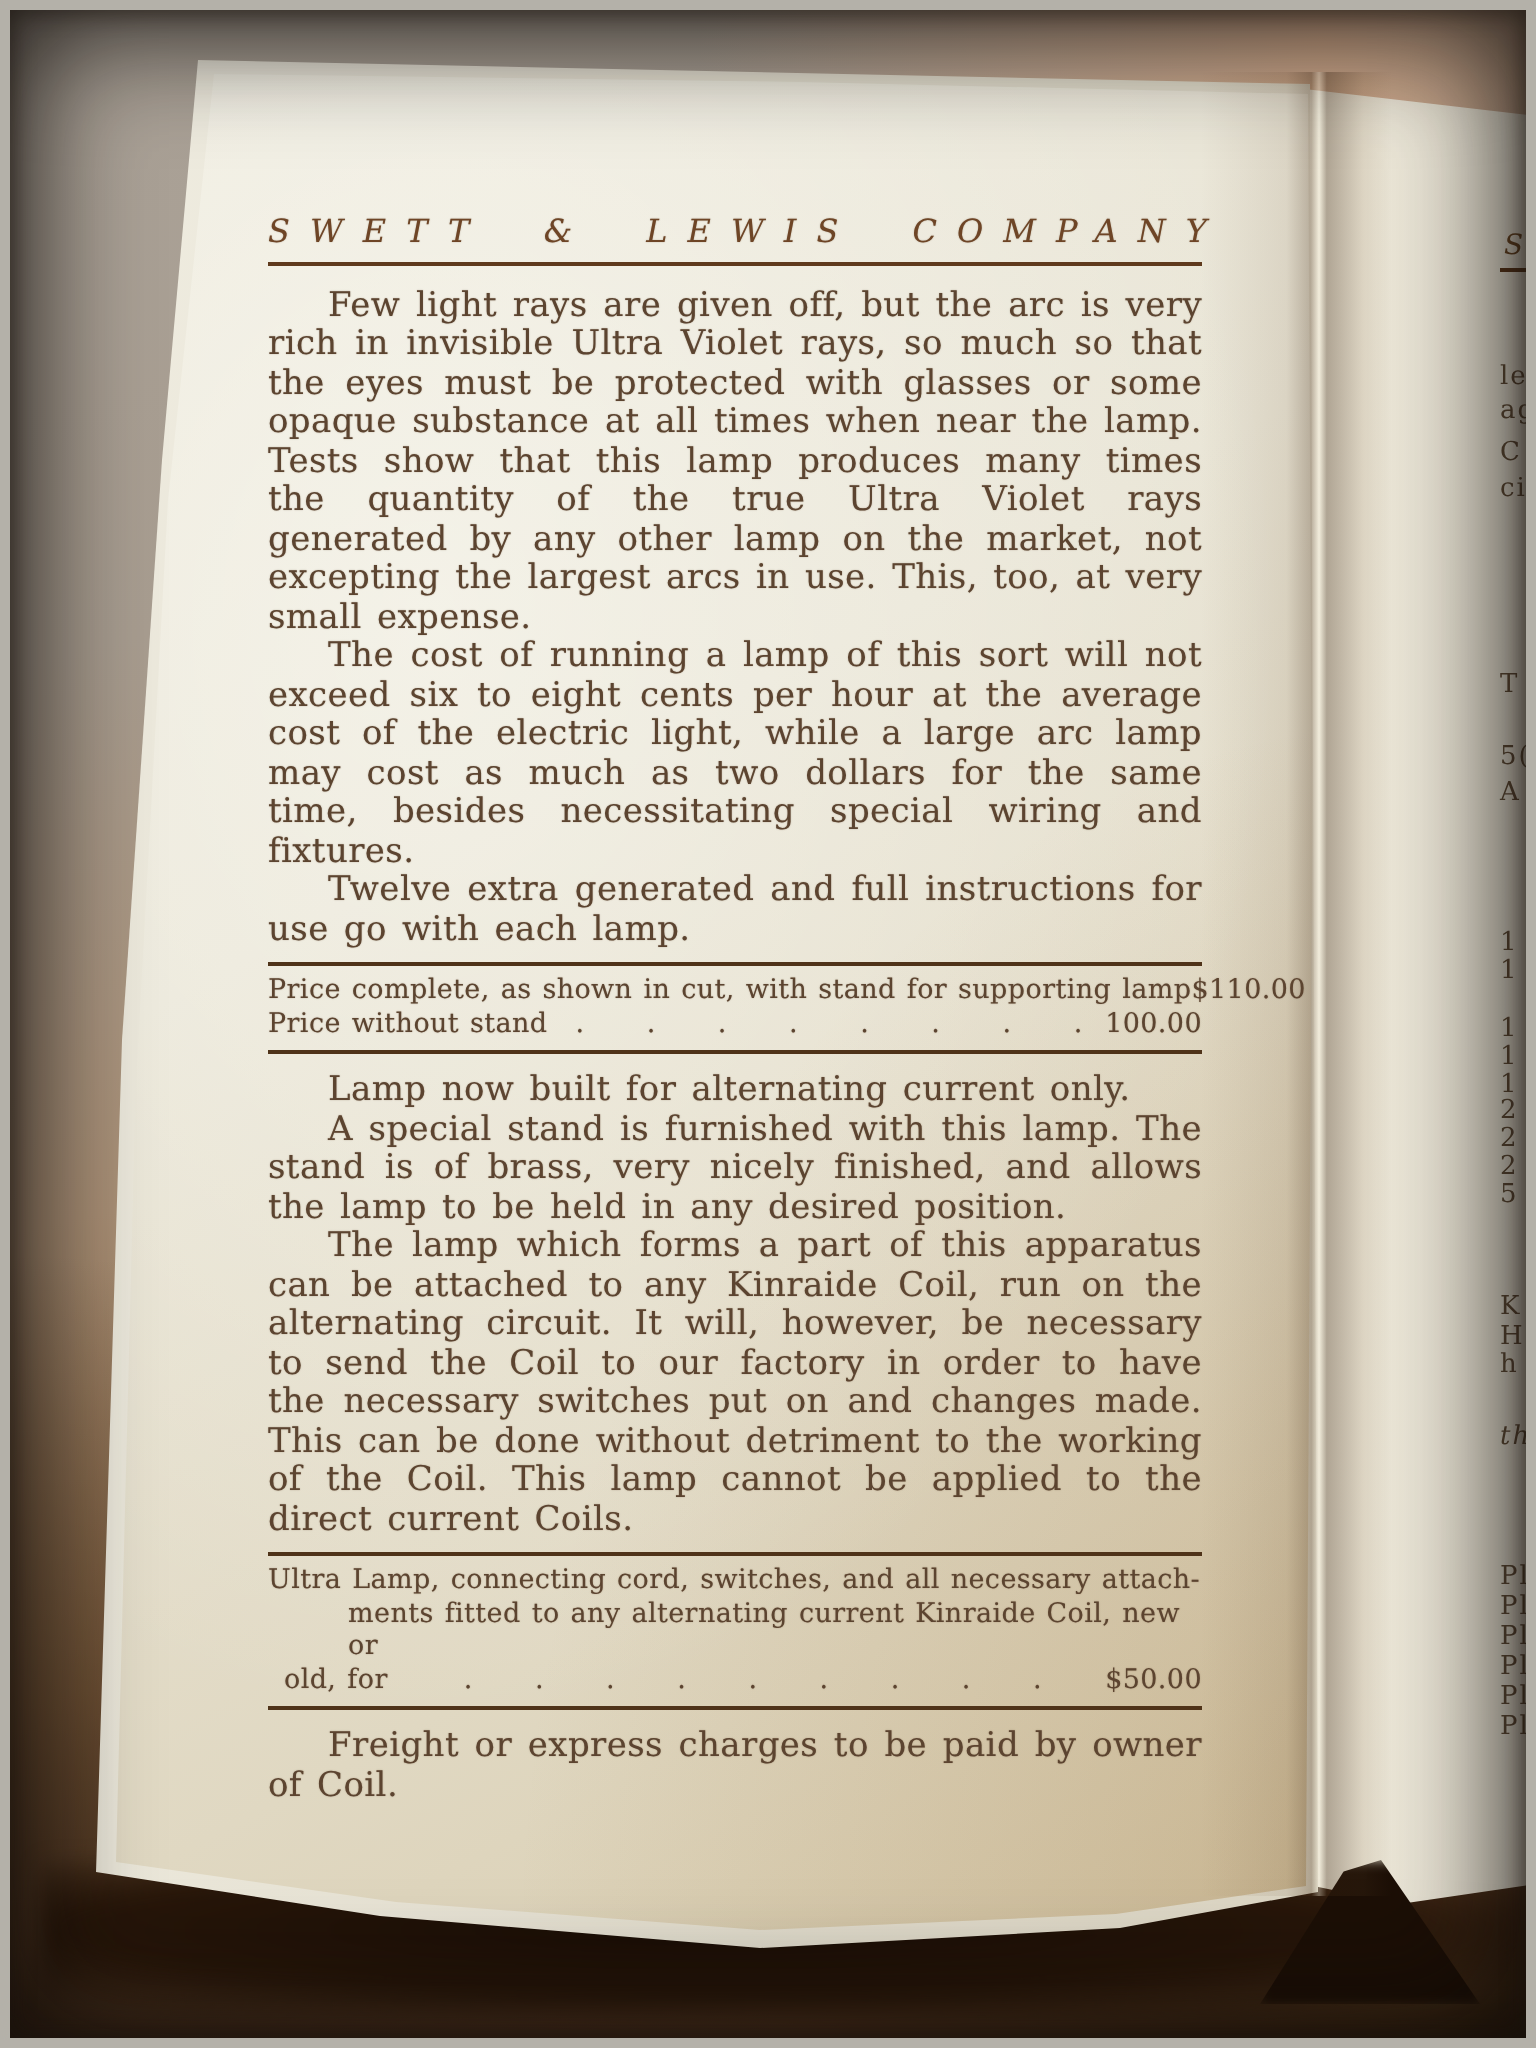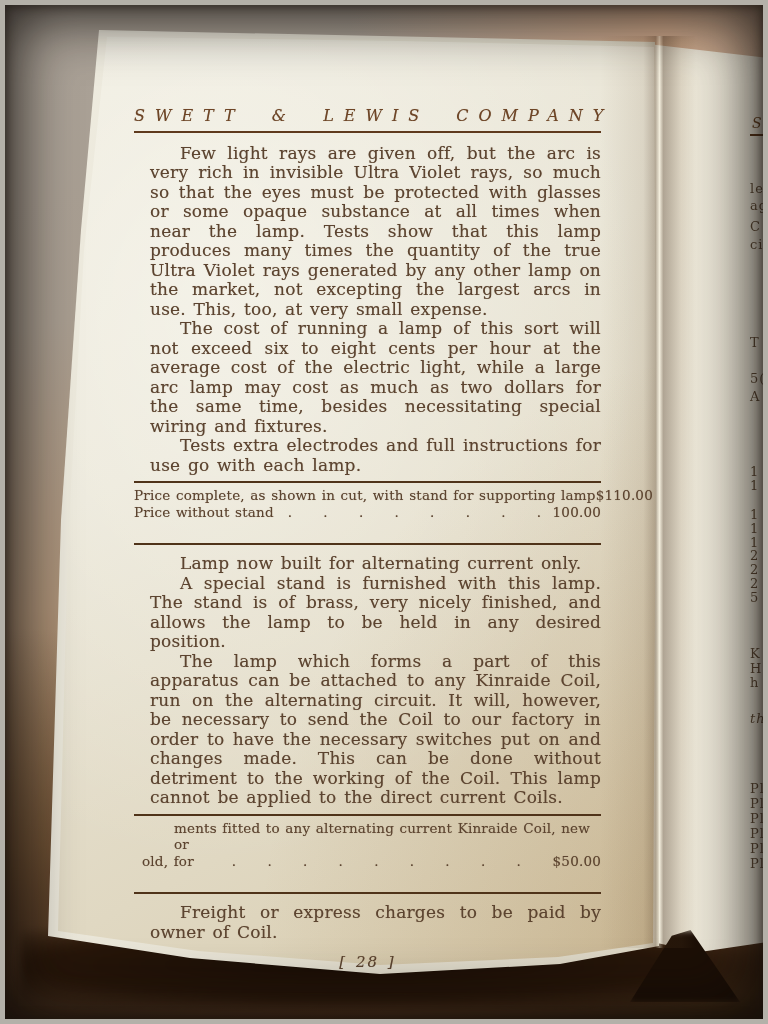--- a/index.html
+++ b/index.html
@@ -76,24 +76,24 @@
     text-shadow:0 0 .7px rgba(92,64,40,.45);
   }
   .hdr{
     font-style:italic;font-size:16px;color:#6e4526;
     letter-spacing:10px;word-spacing:12px;
     text-align:center;white-space:nowrap;
     padding-bottom:5px;margin-bottom:11px;
     border-bottom:2px solid #5f3a1d;
   }
   .para{margin:0;}
-  .indent{text-indent:30px;margin-left:16px;}
+  .indent{text-indent:30px;}
   .ptable{
     border-top:2px solid #4f3319;border-bottom:2px solid #4f3319;
-    margin:6px 0 9px 0;padding:4px 0 23px 0;
+    margin:6px 0 9px 0;padding:4px 0 5px 0;
     font-size:13.5px;line-height:16.5px;text-align:left;
     word-spacing:1px;
   }
   .prow{display:flex;align-items:baseline;}
   .plabel{white-space:nowrap;}
   .leader{flex:1;overflow:hidden;white-space:nowrap;letter-spacing:13px;padding-left:14px;}
   .spacer{flex:1;}
   .pval{text-align:right;white-space:nowrap;}
   .pt2-line2{padding-left:40px;}
   .pt2-line3{display:flex;align-items:center;padding-left:8px;gap:24px;}
@@ -153,48 +153,48 @@
   <div class="page-stack"></div>
   <div class="page-main"></div>
   <div class="gutter"></div>
 
   <div class="text-block">
 
     <div class="hdr">SWETT &amp; LEWIS COMPANY</div>
 
     <p class="para indent">Few light rays are given off, but the arc is very rich in invisible Ultra Violet rays, so much so that the eyes must be protected with glasses or some opaque substance at all times when near the lamp. Tests show that this lamp produces many times the quantity of the true Ultra Violet rays generated by any other lamp on the market, not excepting the largest arcs in use. This, too, at very small expense.</p>
     <p class="para indent">The cost of running a lamp of this sort will not exceed six to eight cents per hour at the average cost of the electric light, while a large arc lamp may cost as much as two dollars for the same time, besides necessitating special wiring and fixtures.</p>
-    <p class="para indent">Tests extra electrodes and full instructions for use go with each lamp.</p>
+    <p class="para indent">Twelve extra generated and full instructions for use go with each lamp.</p>
 
     <div class="ptable">
       <div class="prow">
         <span class="plabel">Price complete, as shown in cut, with stand for supporting lamp</span>
         <span class="spacer"></span>
         <span class="pval">$110.00</span>
       </div>
       <div class="prow">
         <span class="plabel">Price without stand</span>
         <span class="leader">. . . . . . . . .</span>
         <span class="pval">100.00</span>
       </div>
     </div>
 
     <p class="para indent">Lamp now built for alternating current only.</p>
     <p class="para indent">A special stand is furnished with this lamp. The stand is of brass, very nicely finished, and allows the lamp to be held in any desired position.</p>
     <p class="para indent">The lamp which forms a part of this apparatus can be attached to any Kinraide Coil, run on the alternating circuit. It will, however, be necessary to send the Coil to our factory in order to have the necessary switches put on and changes made. This can be done without detriment to the working of the Coil. This lamp cannot be applied to the direct current Coils.</p>
 
     <div class="ptable">
+      <div class="pt2-line1">Ultra Lamp, connecting cord, switches, and all necessary attach-</div>
       <div class="pt2-line2">ments fitted to any alternating current Kinraide Coil, new or</div>
       <div class="pt2-line3">
         <span class="plabel">old, for</span>
         <span class="leader">. . . . . . . . . .</span>
         <span class="pval">$50.00</span>
       </div>
     </div>
 
     <p class="para indent closing">Freight or express charges to be paid by owner of Coil.</p>
 
-    <div class="pagenum">[ 28 ]</div>
 
   </div>
 
   <div class="vignette"></div>
 </div>
 
 </body></html>

